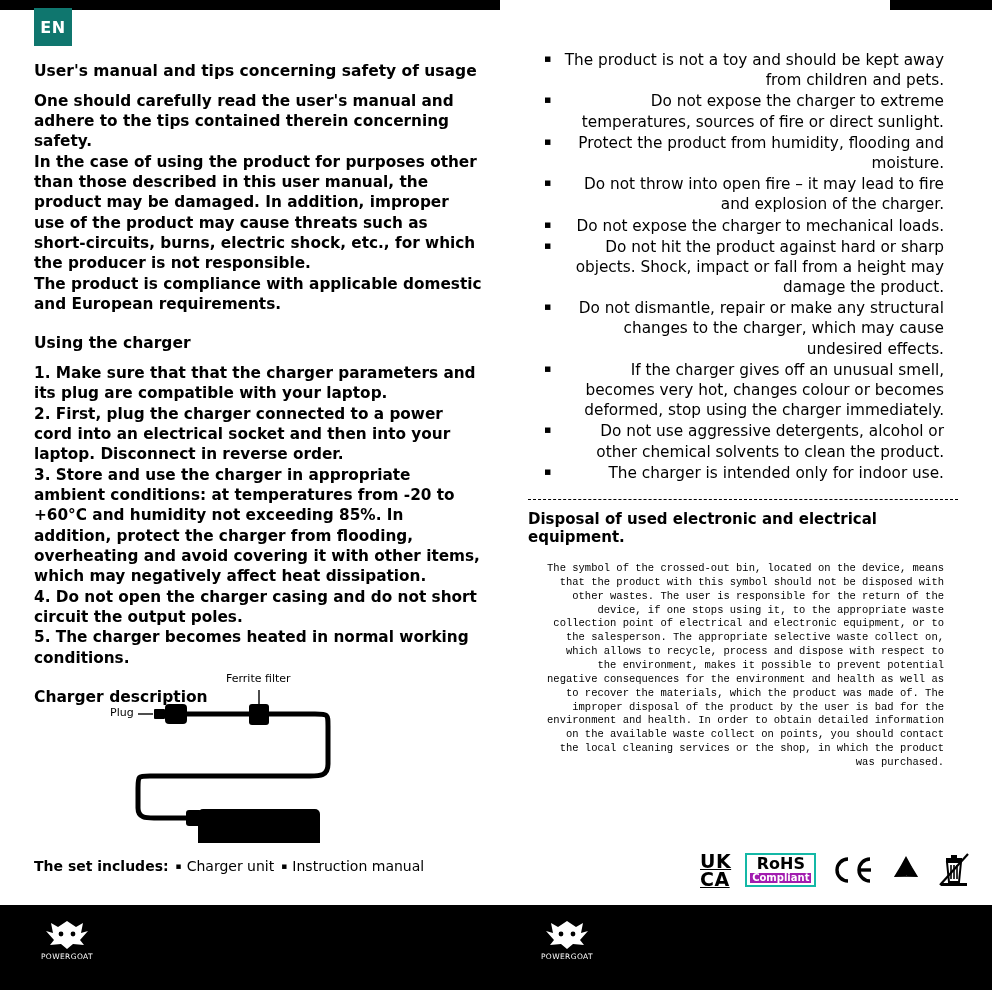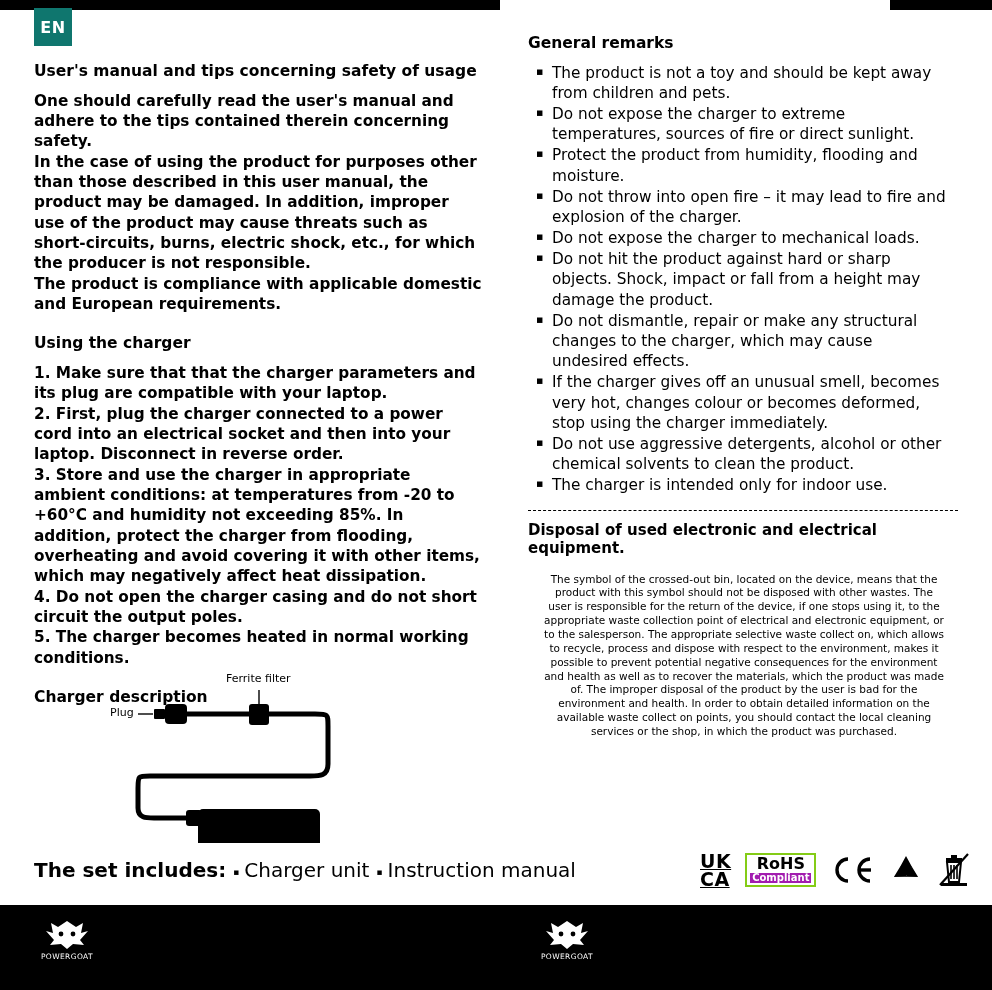--- a/index.html
+++ b/index.html
@@ -72,22 +72,23 @@
   }
   h2.sec.spaced { margin-top: 20px; }
   p.body {
     font-size: 15.3px;
     line-height: 1.33;
     margin: 0;
   }
   .para-block { margin-bottom: 0px; font-weight: bold; }
   ul.remarks {
     list-style: none;
-    margin: 8px;
+    margin: 16px;
     padding: 0;
+    text-align: right;
   }
   ul.remarks li {
     position: relative;
     padding-left: 16px;
     font-size: 15.3px;
     line-height: 1.32;
     margin-bottom: 1px;
   }
   ul.remarks li:before {
     content: "\25AA";
@@ -104,38 +105,39 @@
   }
   .disposal-title {
     font-size: 15px;
     font-weight: bold;
     margin: 0 0 4px 0;
   }
   .disposal-text {
     font-size: 10.5px;
     line-height: 1.32;
     margin: 16px;
-    text-align: center;
+    text-align: right;
+    font-family: Liberation Mono, monospace;
   }
   
   .diagram {
     position: absolute;
     left: 110px; top: 668px;
     width: 360px; height: 175px;
   }
   .diagram svg { display: block; }
   .lbl {
     position: absolute;
     font-size: 11px;
     white-space: nowrap;
   }
   .set-includes {
     position: absolute;
     left: 34px; top: 858px;
-    font-size: 20px;
+    font-size: 14px;
   }
   .set-includes b { font-weight: bold; }
   .set-bullet:before {
     content: "\25AA";
     font-size: 9px;
     vertical-align: 2px;
     margin: 0 5px 0 7px;
   }
   
   .certs {
@@ -147,21 +149,21 @@
     gap: 14px;
   }
   .ukca {
     font-size: 19px;
     font-weight: bold;
     line-height: 0.95;
     letter-spacing: 0.5px;
     text-decoration: underline;
   }
   .rohs-box {
-    border: 2px solid #84cc16;
+    border: 2px solid #14b8a6;
     padding: 1px 3px 2px 3px;
     text-align: center;
     line-height: 1.05;
   }
   .rohs-top { font-size: 16px; font-weight: bold; }
   .rohs-bot {
     font-size: 10px;
     background: #a21caf;
     color: #fff;
     padding: 0 2px;
@@ -243,21 +245,20 @@
     <span class="lbl" style="left:116px; top:4px;">Ferrite filter</span>
     <span class="lbl" style="left:0px; top:38px;">Plug</span>
     <span class="lbl" style="left:165px; top:153px;">Charger</span>
   </div>
 
   <div class="set-includes">
     <b>The set includes:</b><span class="set-bullet"></span><span>Charger unit</span><span class="set-bullet"></span><span>Instruction manual</span>
   </div>
 
   <div class="col-right">
-    <h2 class="sec">General remarks</h2>
     <ul class="remarks">
       <li>The product is not a toy and should be kept away from children and pets.</li>
       <li>Do not expose the charger to extreme temperatures, sources of fire or direct sunlight.</li>
       <li>Protect the product from humidity, flooding and moisture.</li>
       <li>Do not throw into open fire – it may lead to fire and explosion of the charger.</li>
       <li>Do not expose the charger to mechanical loads.</li>
       <li>Do not hit the product against hard or sharp objects. Shock, impact or fall from a height may damage the product.</li>
       <li>Do not dismantle, repair or make any structural changes to the charger, which may cause undesired effects.</li>
       <li>If the charger gives off an unusual smell, becomes very hot, changes colour or becomes deformed, stop using the charger immediately.</li>
       <li>Do not use aggressive detergents, alcohol or other chemical solvents to clean the product.</li>

